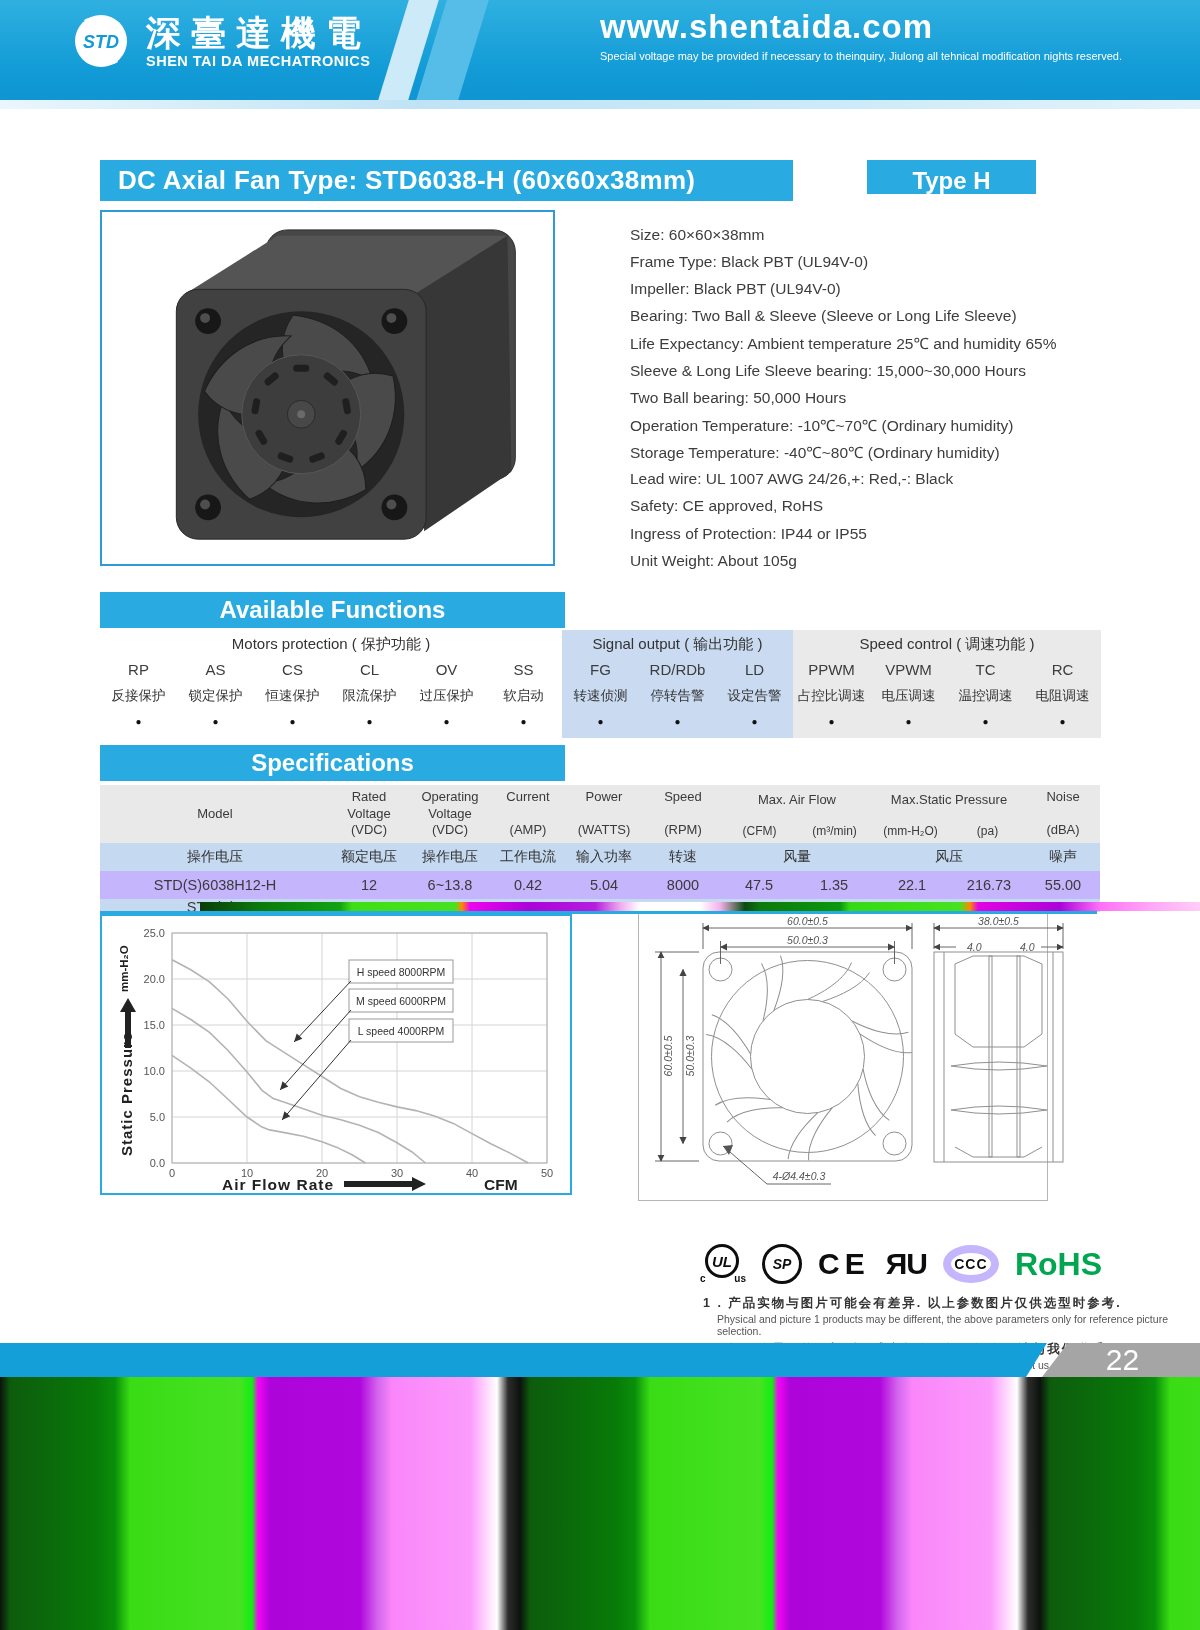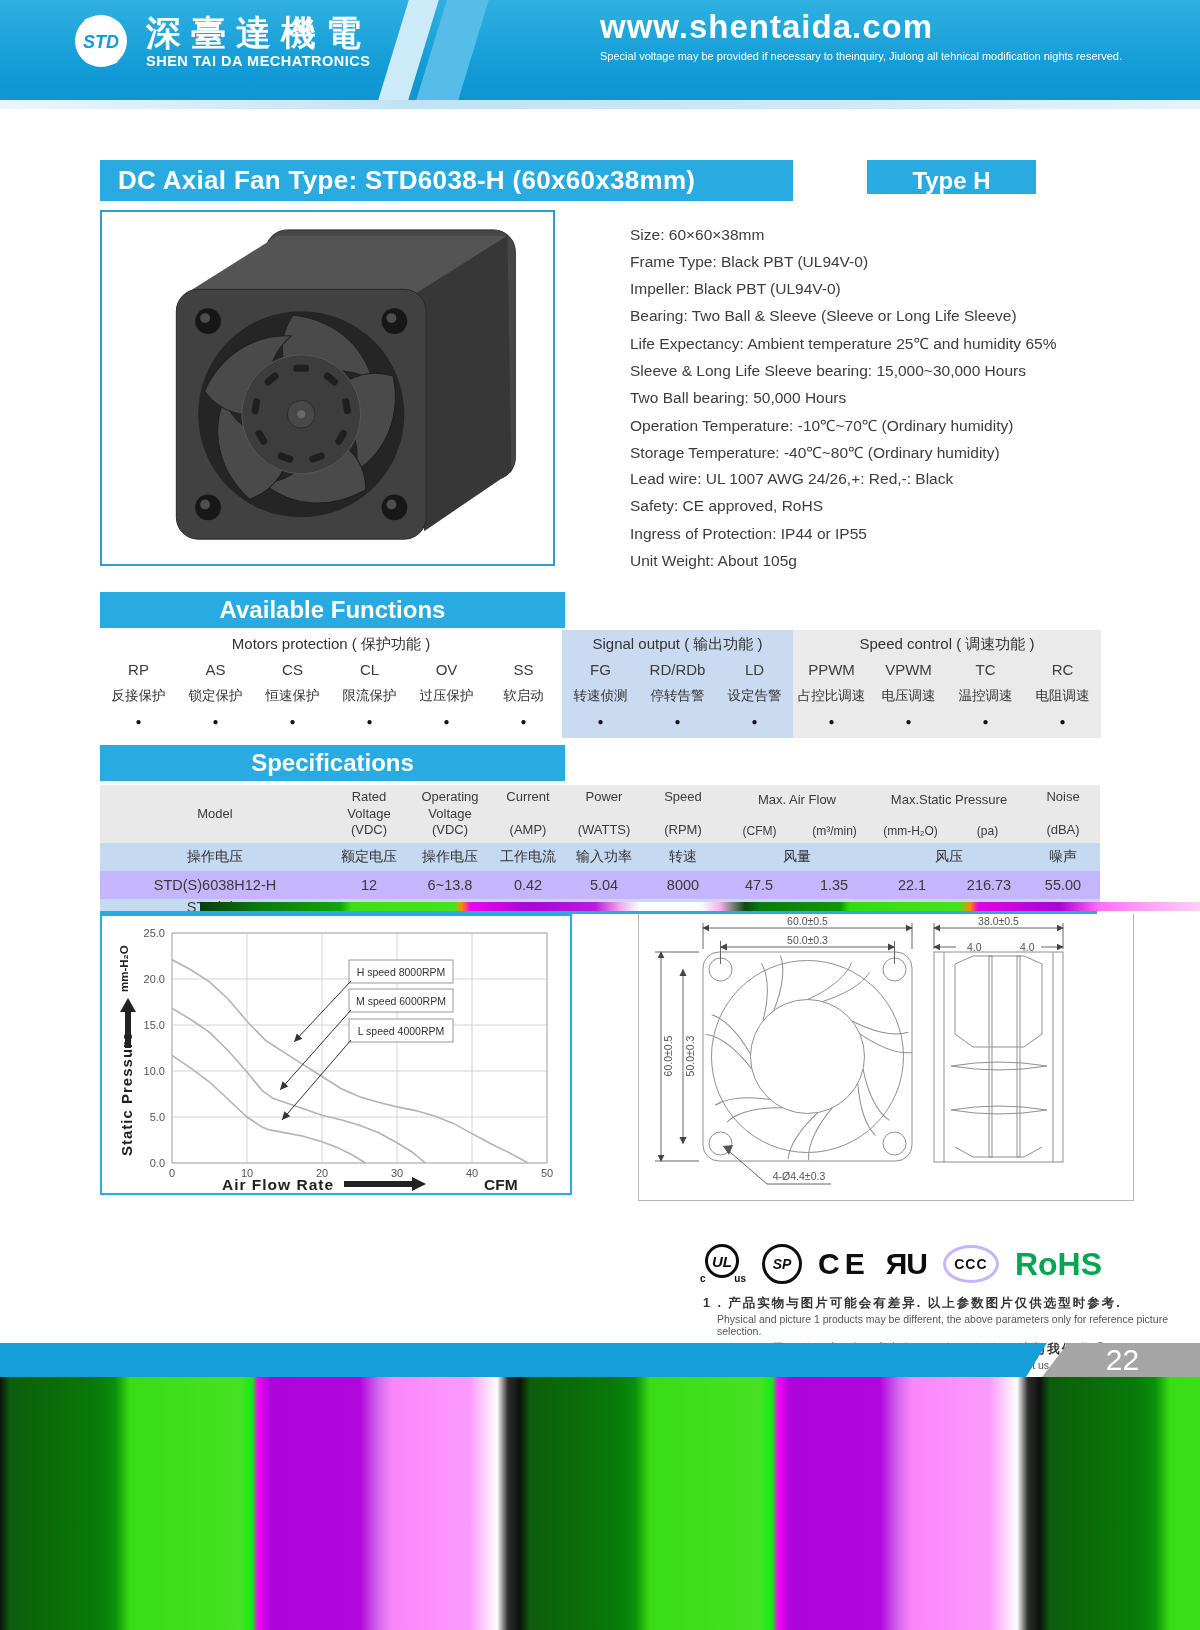--- a/index.html
+++ b/index.html
@@ -81,37 +81,37 @@
     background:linear-gradient(90deg,#0c3c0c 0px,#0b7a0b 60px,#12a312 140px,#3fdd18 152px,#47e21f 255px,
       #ff8800 262px,#ee04ee 270px,#ab04d8 330px,#b61ddd 395px,#eeaaee 420px,#ffffff 440px,#ffffff 500px,
       #f4b2ea 520px,#0e4a0e 545px,#0b7a0b 560px,#0e970e 640px,#36da14 650px,#47e21f 760px,#ff8800 770px,
       #e204e2 778px,#ab04d8 860px,#ff70f8 900px,#ffa6f6 950px,#ffcdf8 1000px); }
   .blue-rule { position:absolute; left:100px; top:911px; width:997px; height:3px; background:#29abe2; }
 
   
   .chart-box { position:absolute; left:100px; top:914px; width:472px; height:281px; border:2px solid #29abe2; background:#fff; }
 
   
-  .dim-box { position:absolute; left:638px; top:914px; width:496px; height:287px; background:#fff;
-             border:1px solid #b5b5b5; border-top:none; }
+  .dim-box { position:absolute; left:638px; top:914px; width:410px; height:287px; background:#fff;
+             border:1px solid #b5b5b5; border-top:none;font-style:italic; }
 
   
   .cert-row { position:absolute; left:700px; top:1242px; display:flex; align-items:center; gap:16px; }
   .cert { color:#0d0d0d; }
   .cul { position:relative; width:46px; height:44px; }
   .cul .circ { position:absolute; left:5px; top:2px; width:34px; height:34px; border:3px solid #0d0d0d; border-radius:50%;
                display:flex; align-items:center; justify-content:center; font-size:15px; font-weight:bold; font-style:italic; }
   .cul i { position:absolute; font-style:normal; font-size:10px; font-weight:bold; }
   .cul .c { left:0; bottom:2px; }
   .cul .us { right:0; bottom:2px; }
   .csa { width:40px; height:40px; border:3px solid #0d0d0d; border-radius:50%; display:flex; align-items:center;
          justify-content:center; font-size:14px; font-weight:bold; font-style:italic; }
   .ce { font-size:30px; font-weight:bold; letter-spacing:5px; }
   .ulr { font-size:30px; font-weight:bold; letter-spacing:-1px; }
-  .ccc { width:56px; height:38px; border:3px solid #c4b5fd; border-radius:50%; display:flex; align-items:center;
+  .ccc { width:56px; height:38px; border:8px solid #c4b5fd; border-radius:50%; display:flex; align-items:center;
          justify-content:center; font-size:14px; font-weight:bold; letter-spacing:1px; }
   .rohs { font-size:32px; font-weight:bold; color:#00a650; }
 
   
   .footnotes { position:absolute; left:703px; top:1292px; width:497px; }
   .fn-line-cn { font-size:12.5px; color:#333; font-weight:bold; letter-spacing:2px; margin-top:3px; }
   .fn-line-en { font-size:10.5px; color:#555; margin:1px 0 4px 14px; }
 
   
   .bottom-band { position:absolute; left:0; top:1343px; width:1200px; height:34px; }

